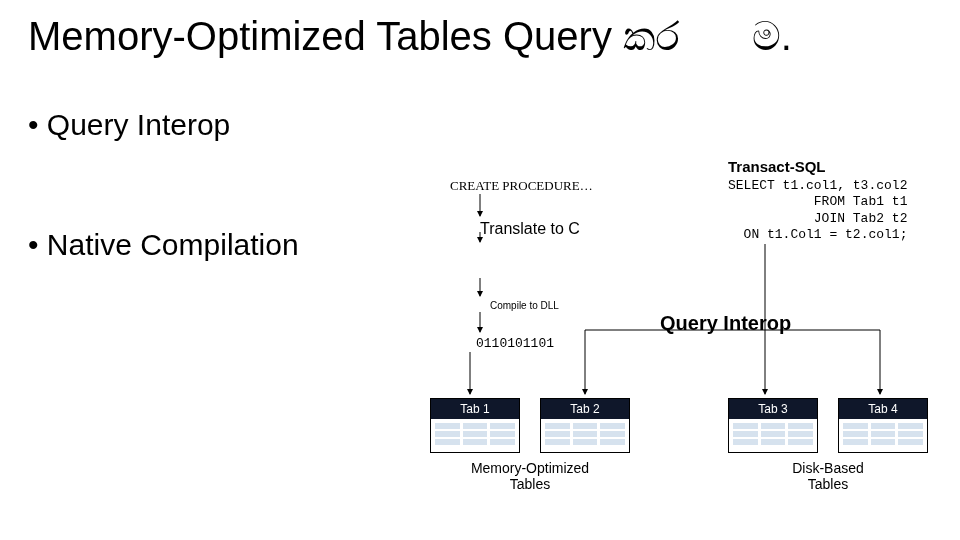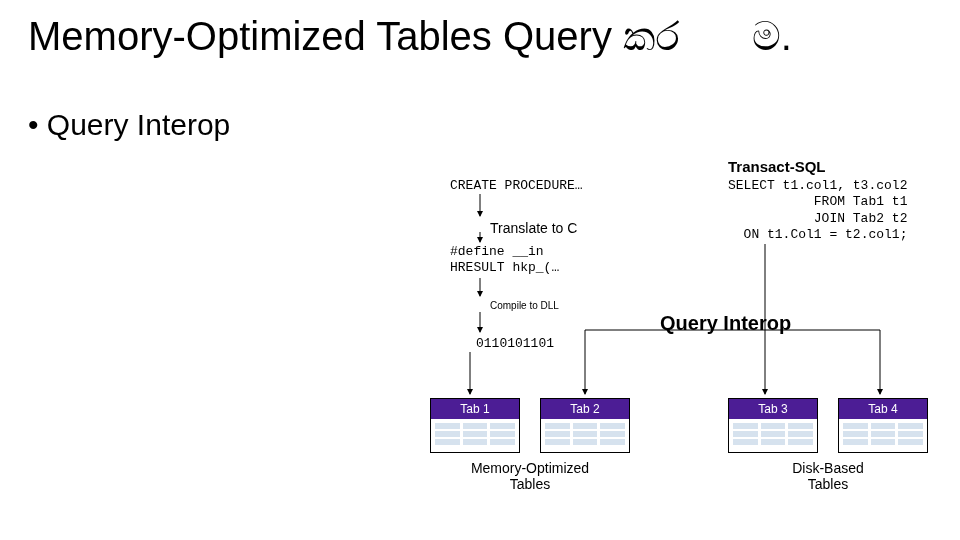--- a/index.html
+++ b/index.html
@@ -56,29 +56,29 @@
     position: absolute;
     left: 728px;
     top: 158px;
     font-size: 15px;
     font-weight: 700;
   }
   .code-nc {
     position: absolute;
     left: 450px;
     top: 178px;
-    font-family: Liberation Mono, monospace;
+    font-family: Liberation Serif, serif;
     font-size: 13px;
     white-space: pre;
   }
   .translate-lbl {
     position: absolute;
-    left: 490px;
+    left: 480px;
     top: 220px;
-    font-size: 14px;
+    font-size: 16px;
     text-align: right;
   }
   .code-c {
     position: absolute;
     left: 450px;
     top: 244px;
     font-family: Consolas, "Courier New", monospace;
     font-size: 13px;
     white-space: pre;
     line-height: 1.2;
@@ -115,21 +115,21 @@
     font-size: 20px;
     font-weight: 600;
   }
   .table-box {
     position: absolute;
     width: 90px;
     border: 1px solid #000;
     box-sizing: border-box;
   }
   .table-box .hdr {
-    background: #4c1d95;
+    background: #0f172a;
     color: #fff;
     font-size: 12px;
     text-align: center;
     padding: 3px 0;
     font-family: "Segoe UI", Arial, sans-serif;
     font-weight: 400;
   }
   .table-box .rows {
     padding: 4px 4px 5px 4px;
   }
@@ -163,27 +163,26 @@
   }
 </style>
 </head>
 <body>
 
 <div class="slide">
   <div class="title">Memory-Optimized Tables Query කර</div>
   <div class="title-extra">ම.</div>
 
   <div class="bullet1">• Query Interop</div>
+  <div class="bullet2">• Native Compilation</div>
 
   <div class="heading-tsql">Transact-SQL</div>
 
   <div class="code-nc">CREATE PROCEDURE…</div>
   <div class="translate-lbl">Translate to C</div>
-  <div class="code-c">#define __in
-HRESULT hkp_(…</div>
   <div class="compile-lbl">Compile to DLL</div>
   <div class="code-bin">0110101101</div>
   <div class="code-sql">SELECT t1.col1, t3.col2
 FROM Tab1 t1
 JOIN Tab2 t2
 ON t1.Col1 = t2.col1;</div>
   <div class="qi-lbl">Query Interop</div>
 
   <svg class="lines">
     <defs>

